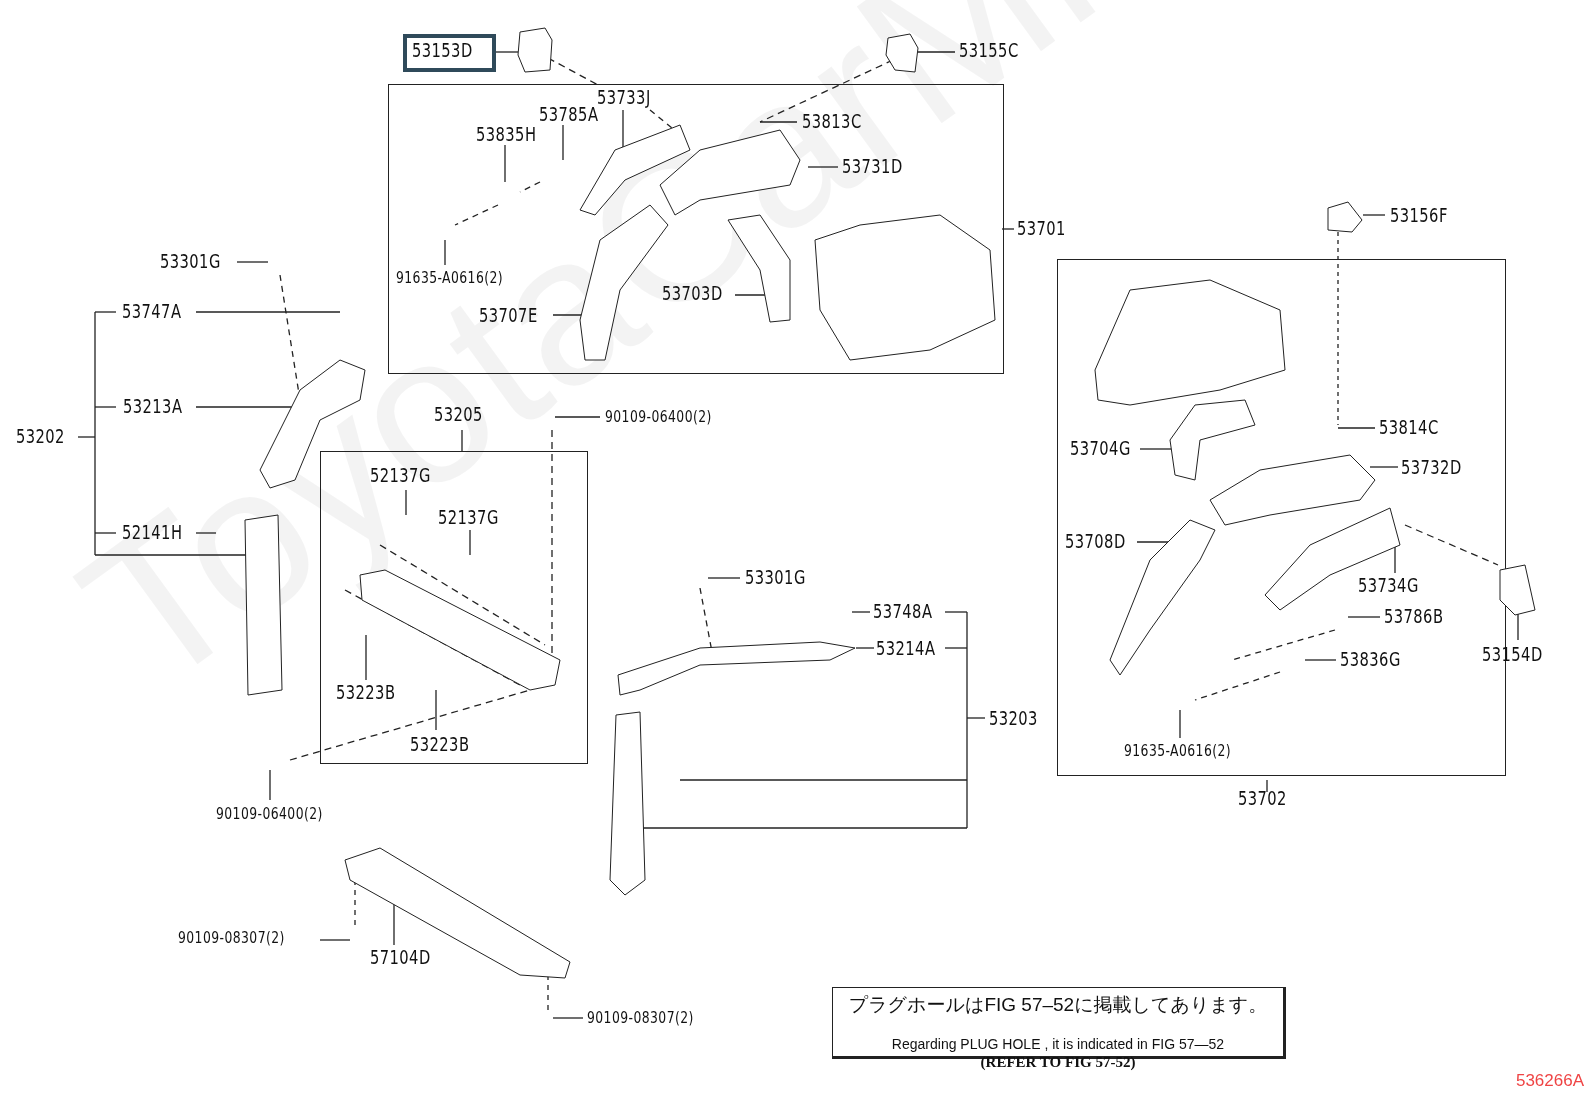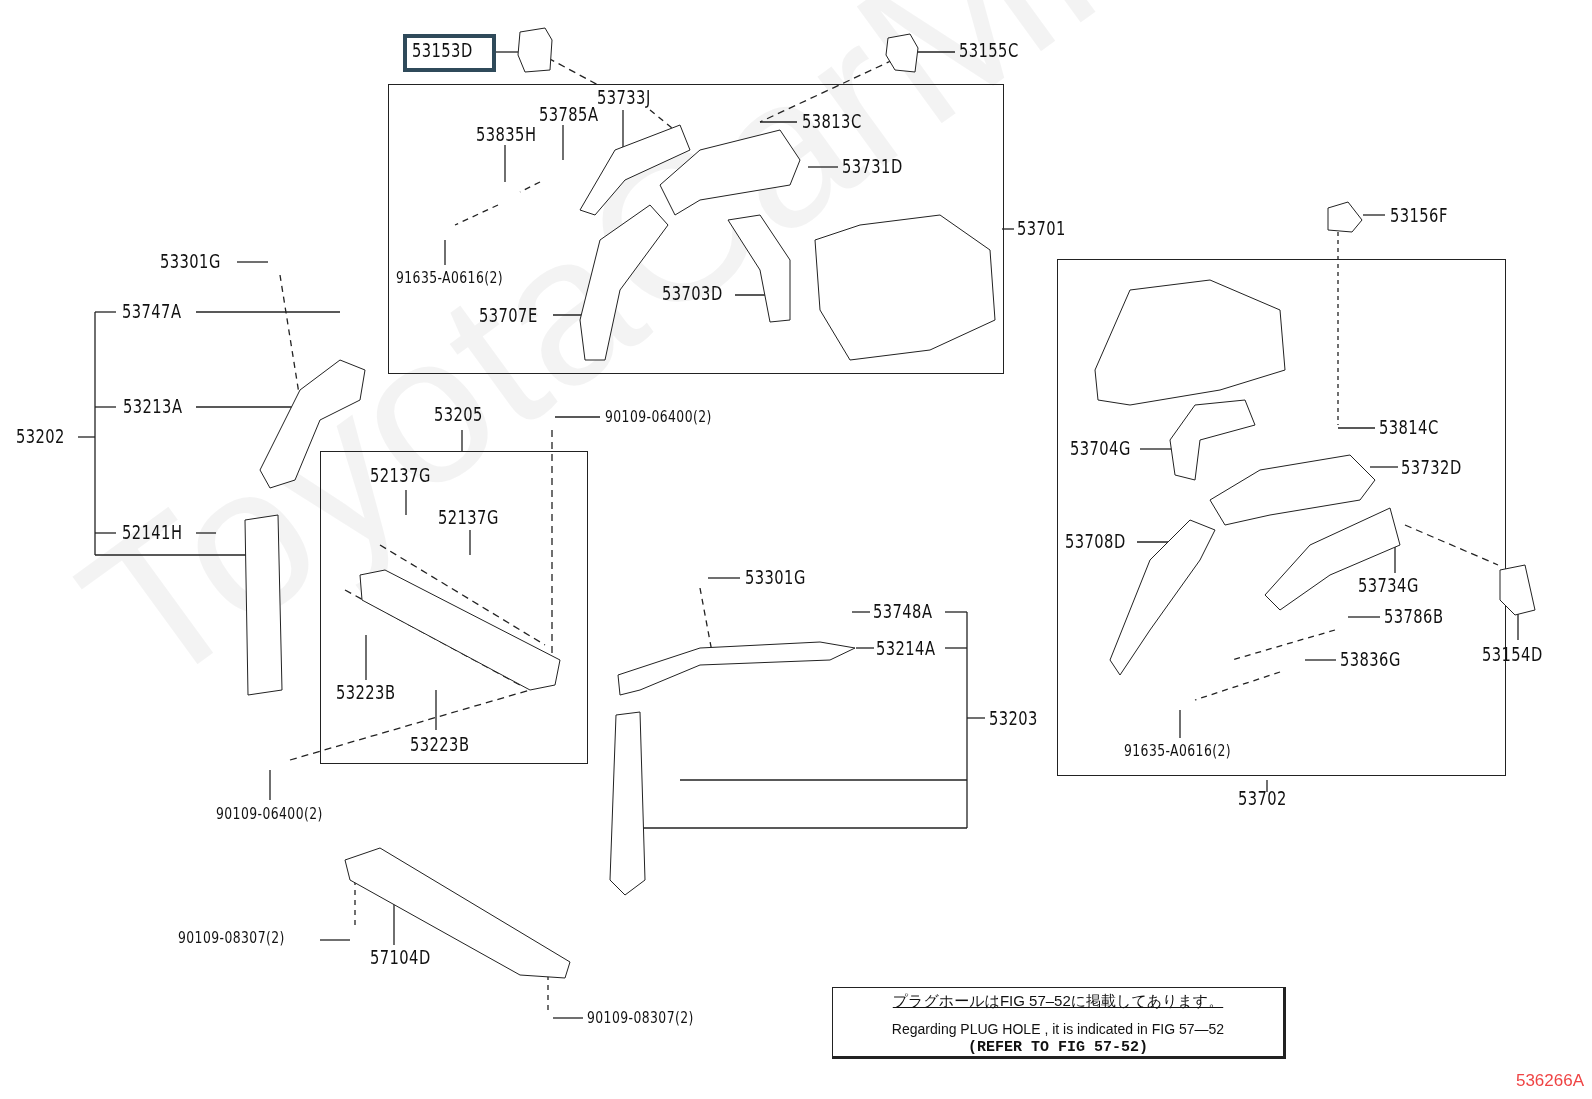--- a/index.html
+++ b/index.html
@@ -3,23 +3,23 @@
 <meta charset="utf-8">
 <style>
   html,body{margin:0;padding:0;background:#fff;}
   body{width:1592px;height:1099px;position:relative;overflow:hidden;font-family:"DejaVu Sans Mono","Liberation Mono",monospace;}
   #stage{position:absolute;left:0;top:0;width:1592px;height:1099px;}
   .lbl{position:absolute;font-family:"DejaVu Sans Condensed","DejaVu Sans",sans-serif;font-size:19px;color:#111;letter-spacing:0.5px;white-space:nowrap;line-height:1;transform:scaleX(0.86);transform-origin:left top;cursor:pointer;}
   .lbl.sm{font-size:16px;}
   .box{position:absolute;border:1.5px solid #222;}
   .hl{position:absolute;border:4px solid #2f4a5a;background:#fff;}
   .note{position:absolute;left:832px;top:987px;width:450px;height:68px;border:1.5px solid #222;border-right-width:3px;border-bottom-width:3px;text-align:center;font-family:"Liberation Sans",sans-serif;color:#111;}
-  .note .l1{font-size:15px;margin-top:4px;text-decoration:underline;}
-  .note .l2{font-size:14px;margin-top:10px;}
-  .note .l3{font-size:15px;font-weight:bold;margin-top:2px;font-family:Liberation Mono, monospace;}
+  .note .l1{font-size:19px;margin-top:4px;}
+  .note .l2{font-size:14px;margin-top:18px;}
+  .note .l3{font-size:15px;font-weight:bold;margin-top:2px;font-family:Liberation Serif, serif;}
   .figid{position:absolute;right:8px;bottom:8px;font-family:"Liberation Sans",sans-serif;font-size:17px;color:#ef4444;}
   .wm{position:absolute;left:40px;top:540px;font-family:"Liberation Sans",sans-serif;font-size:210px;color:#000;opacity:0.045;transform:rotate(-36deg);transform-origin:left top;white-space:nowrap;pointer-events:none;}
   svg{position:absolute;left:0;top:0;}
 </style>
 </head>
 <body>
 
 <div id="stage">
 
   <div class="wm">ToyotaCarMine.ru</div>

